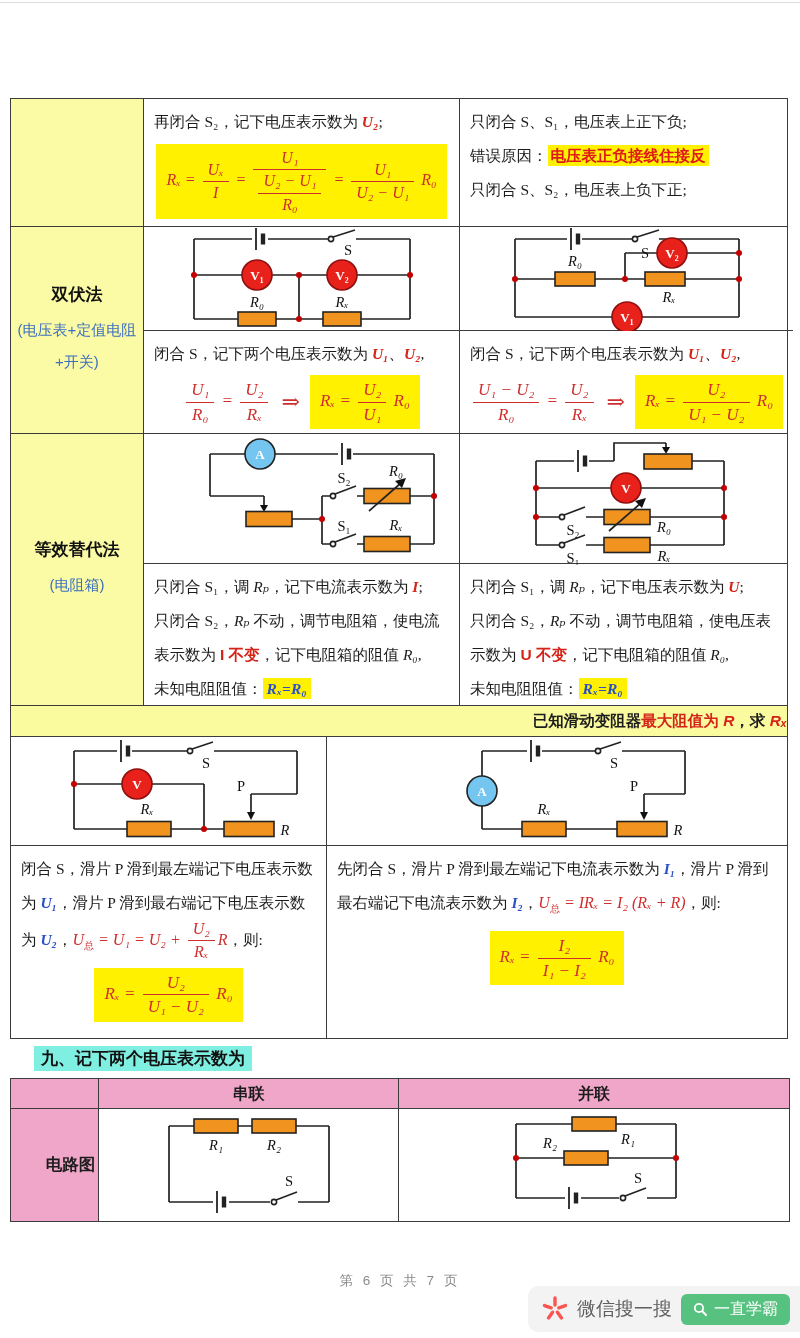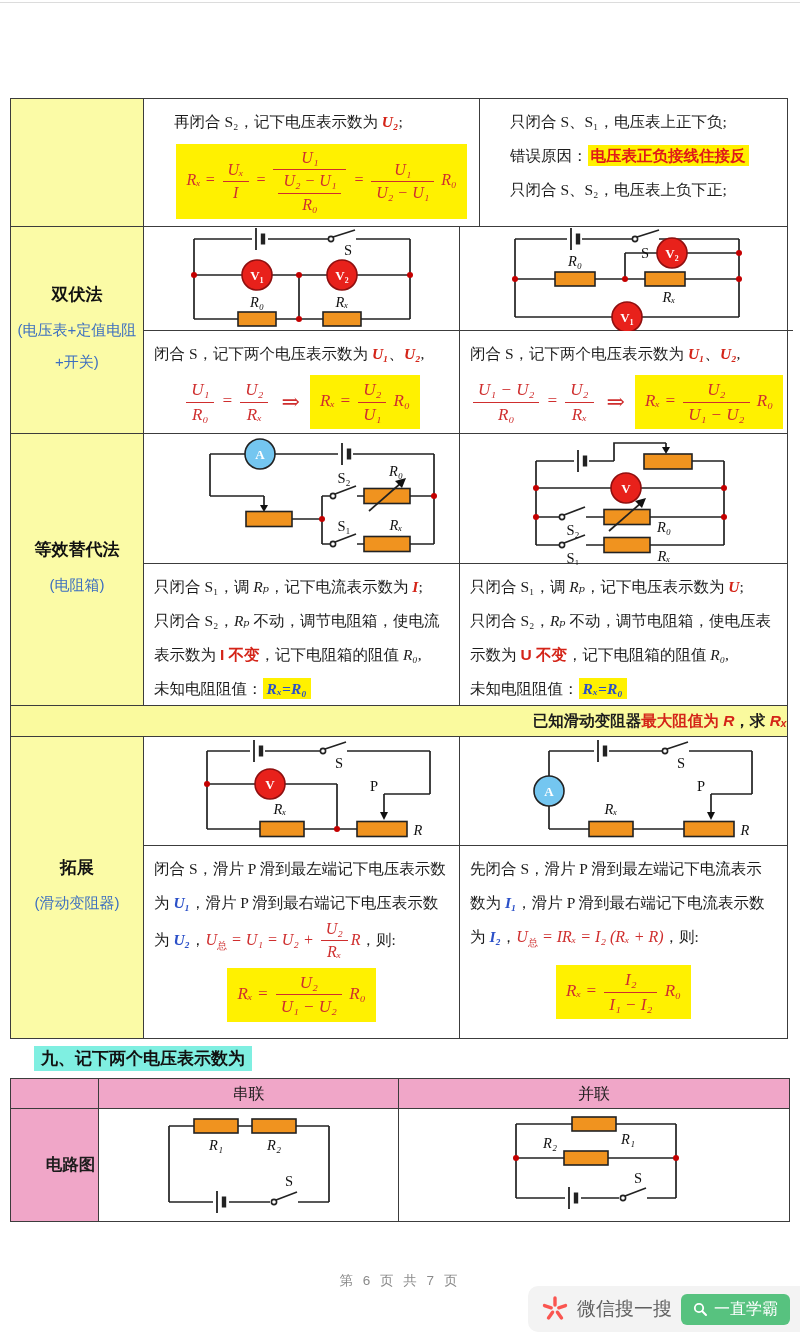--- a/index.html
+++ b/index.html
@@ -7,21 +7,21 @@
   body {
     position: relative; width: 800px; height: 1338px; background: #ffffff;
     font-family: "Liberation Serif", "DejaVu Serif", serif; color: #1c1c1c;
     overflow: hidden;
   }
   .topline { position: absolute; top: 2px; left: 0; width: 800px; height: 1px; background: #dcdcdc; }
 
   
   .mtable { position: absolute; left: 10px; top: 98px; width: 778px; border: 1.5px solid #3c3c3c; background:#fff; }
   .mrow { display: flex; border-top: 1.5px solid #3c3c3c; }
-  .mrow:first-child { border-top: none; gap: 20px; }
+  .mrow:first-child { border-top: none; }
   .cl { width: 133px; flex-shrink: 0; background: #FBFBA6; border-right: 1.5px solid #3c3c3c;
         display: flex; flex-direction: column; justify-content: center; align-items: center; text-align: center; padding: 4px; }
   .cm { width: 316px; flex-shrink: 0; border-right: 1.5px solid #3c3c3c; display: flex; flex-direction: column; }
   .cr { flex: 1; display: flex; flex-direction: column; }
   .circ { border-bottom: 1.5px solid #3c3c3c; display: flex; justify-content: center; align-items: center; flex-shrink: 0; }
   .txt { padding: 6px 10px 2px; font-size: 15.5px; line-height: 34px; }
   .txt p { margin: 0; }
 
   .cl .title { font-weight: bold; font-size: 17px; color: #111;
                font-family: "Liberation Sans", "DejaVu Sans", sans-serif; margin-bottom: 8px; }
@@ -57,21 +57,21 @@
 
   
   .sech { position: absolute; left: 34px; top: 1046px; background: #7FEFE1; padding: 1px 7px;
           font-weight: bold; font-size: 17px; font-family: "Liberation Sans", "DejaVu Sans", sans-serif; color: #111; }
 
   
   .btable { position: absolute; left: 10px; top: 1078px; width: 780px; border: 1.5px solid #3c3c3c; background: #fff; }
   .bhead { display: flex; background: #F0A6C8; border-bottom: 1.5px solid #3c3c3c; height: 30px; }
   .bh0 { width: 88px; flex-shrink: 0; border-right: 1.5px solid #3c3c3c; }
   .bh1 { width: 300px; flex-shrink: 0; border-right: 1.5px solid #3c3c3c; }
-  .bh1, .bh2 { text-align: center; font-weight: normal; font-size: 16px; line-height: 29px;
+  .bh1, .bh2 { text-align: center; font-weight: bold; font-size: 16px; line-height: 29px;
                font-family: "Liberation Sans", "DejaVu Sans", sans-serif; }
   .bh2 { flex: 1; }
   .bbody { display: flex; height: 112px; }
   .bl { width: 88px; flex-shrink: 0; background: #F0A6C8; border-right: 1.5px solid #3c3c3c;
         display: flex; align-items: center; justify-content: center; font-weight: bold; font-size: 16.5px;
         font-family: "Liberation Sans", "DejaVu Sans", sans-serif; padding-left: 32px; }
   .bm { width: 300px; flex-shrink: 0; border-right: 1.5px solid #3c3c3c; display: flex; align-items: center; justify-content: center; }
   .br { flex: 1; display: flex; align-items: center; justify-content: center; }
 
   
@@ -291,24 +291,20 @@
         <p><span><span>未知电阻阻值：</span><span class="hlb">Rₓ=R₀</span></span></p>
       </div>
     </div>
   </div>
 
   <div class="mrow banner">
       <span><span class="b">已知滑动变阻器</span><span class="rb">最大阻值为 </span><span class="rbv">R</span><span class="b">，求 </span><span class="rbv">Rₓ</span></span>
     </div>
 
   <div class="mrow" style="height:302px">
-    <div class="cl">
-      <div class="title">拓展</div>
-      <div class="sub">(滑动变阻器)</div>
-    </div>
     <div class="cm">
       <div class="circ" style="height:109px">
         <svg width="300" height="104">
           <path d="M55,12 H98 M113,12 H168 M195,12 H278 M278,12 V55 M278,55 H232 M55,12 V90 M55,45 H103 M133,45 H185 M185,45 V90 M55,90 H108 M152,90 H205"></path>
           <line class="bthin" x1="102" y1="1" x2="102" y2="23"></line>
             <line class="bthick" x1="109" y1="6.5" x2="109" y2="17.5"></line>
           <circle class="sw" cx="171" cy="12" r="2.6"></circle>
             <line x1="173" y1="10" x2="194" y2="3"></line>
           <line x1="232" y1="55" x2="232" y2="74"></line>
             <polygon class="ah" points="228,73 236,73 232,81"></polygon>

